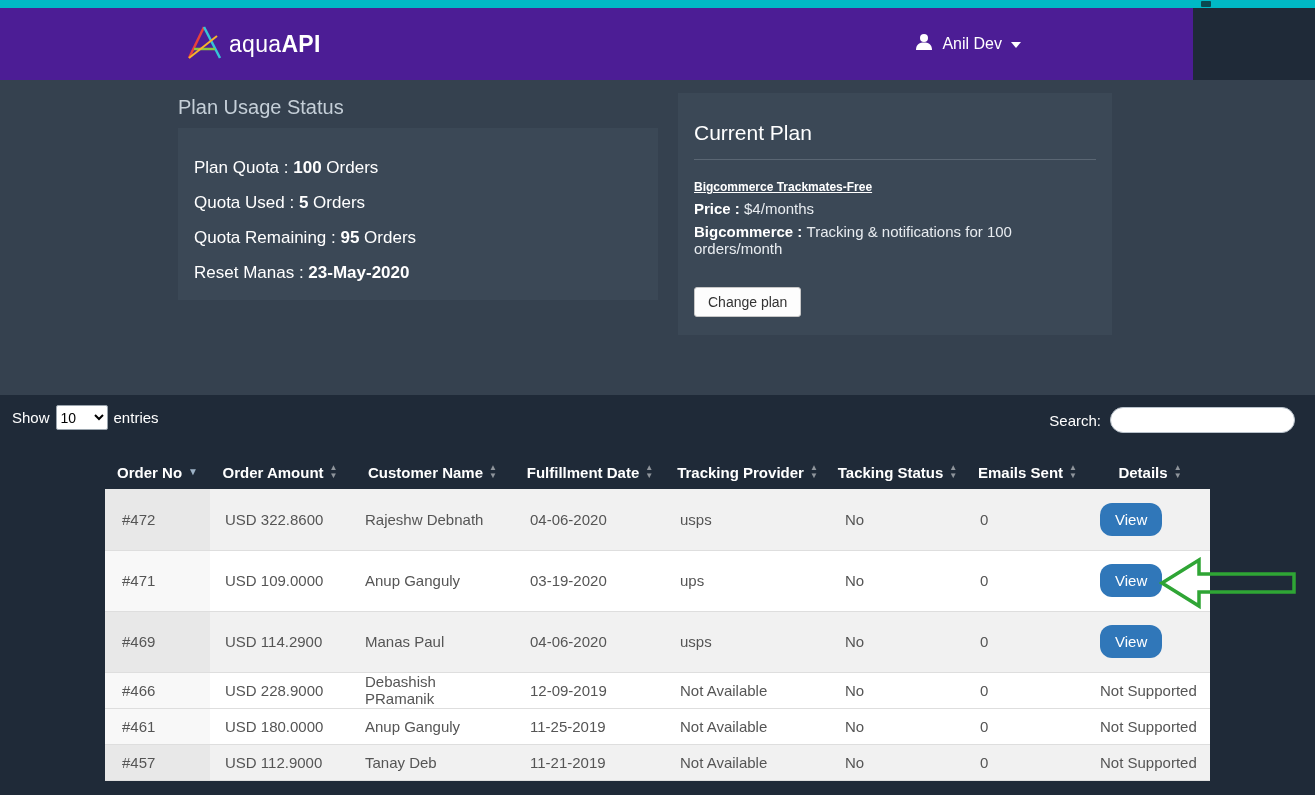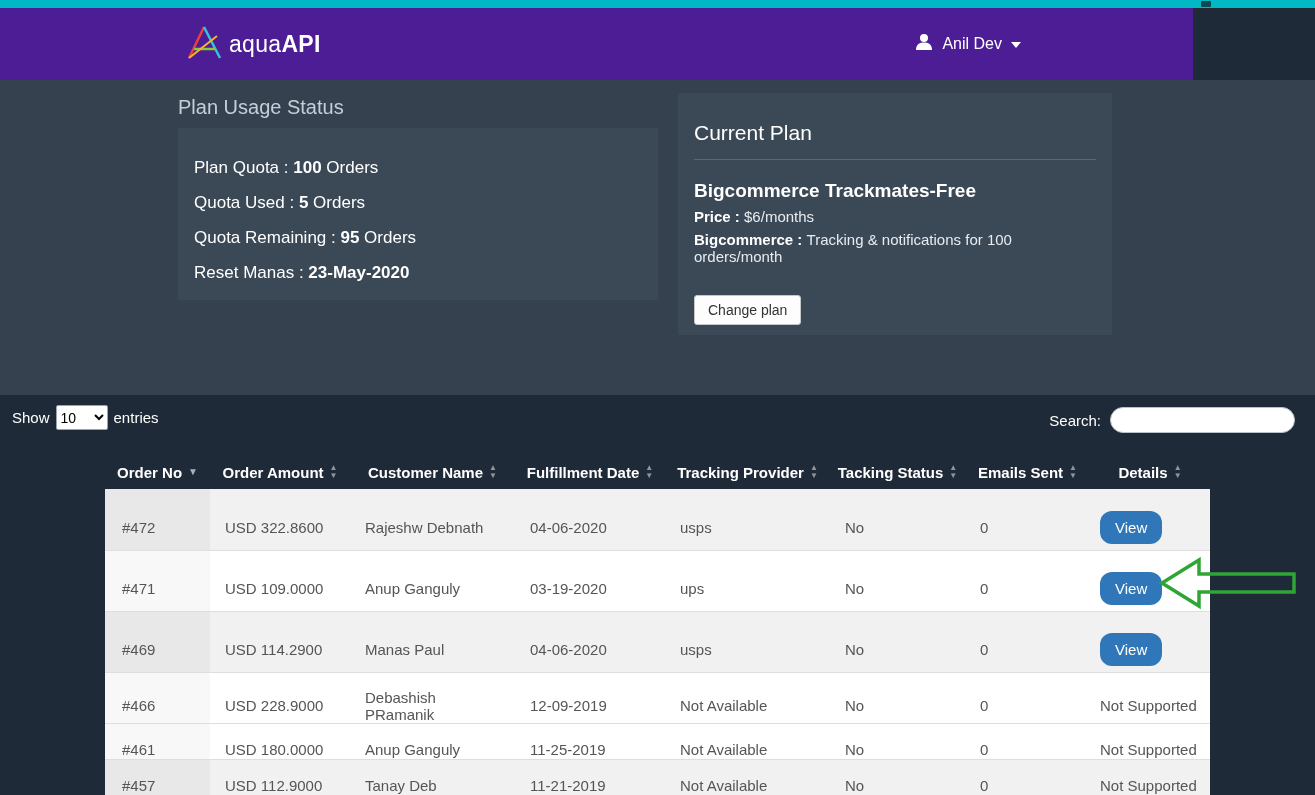--- a/index.html
+++ b/index.html
@@ -22,40 +22,40 @@
   
   .plan-section { position:absolute; top:80px; left:0; width:1315px; height:315px; background:#35414f; }
   .usage-title { position:absolute; left:178px; top:16px; font-size:20px; font-weight:400; color:#c5cfd8; }
   .usage-panel { position:absolute; left:178px; top:48px; width:480px; height:172px; background:#3b4856; padding:22px 16px; }
   .stat-line { color:#ffffff; font-size:17px; line-height:35px; white-space:pre-wrap; }
   .stat-line b { font-weight:700; }
 
   .current-panel { position:absolute; left:678px; top:13px; width:434px; height:242px; background:#3b4856; padding:14px 16px; color:#fff; }
   .current-title { font-size:21px; font-weight:400; margin:14px 0 14px; }
   .divider { border-bottom:1px solid #5a6673; }
-  .plan-name { font-size:19px; font-weight:700; margin:20px 0 0; }
+  .plan-name { font-size:12px; font-weight:700; margin:20px 0 0;text-decoration:underline; }
   .meta-line { font-size:15px; margin:6px 0; color:#e8ecf0; white-space:pre-wrap; }
   .meta-line b { font-weight:700; color:#fff; }
   .change-plan { margin-top:24px; background:#fdfdfd; border:1px solid #c7c7c7; border-radius:3px; color:#333; font-size:14px; padding:6px 13px; cursor:pointer; }
 
   
   .table-section { position:absolute; top:395px; left:0; width:1315px; height:400px; background:#1f2a38; }
   .show-entries { position:absolute; left:12px; top:10px; display:flex; align-items:center; gap:6px; color:#fff; font-size:15px; }
   .show-entries select { width:52px; height:25px; font-size:14px; border:1px solid #9aa4ad; border-radius:2px; background:#fff; color:#000; }
   .search-wrap { position:absolute; right:20px; top:12px; display:flex; align-items:center; gap:9px; color:#fff; font-size:15px; }
   .search-input { width:185px; height:26px; border-radius:13px; border:1px solid #b9c2cb; background:#fff; outline:none; padding:0 12px; font-size:14px; color:#333; }
 
   table.orders { position:absolute; left:105px; top:60px; width:1105px; border-collapse:collapse; table-layout:fixed; }
   thead th { height:34px; color:#fff; font-size:15px; font-weight:700; text-align:center; vertical-align:middle; padding:0; cursor:pointer; }
   .th-inner { display:inline-flex; align-items:center; gap:6px; }
   .sort-single { font-size:10px; color:#9db2c6; line-height:10px; }
   .sort-pair { display:inline-flex; flex-direction:column; }
   .sort-pair i { font-style:normal; font-size:8px; line-height:8px; color:rgba(255,255,255,.5); }
 
-  tbody td { font-size:15px; color:#555; padding:16px 10px 0 15px; border-bottom:1px solid #dedede; vertical-align:middle; background:#fff; }
+  tbody td { font-size:15px; color:#555; padding:0 10px 0 15px; border-bottom:1px solid #dedede; vertical-align:middle; background:#fff; }
   tbody td:first-child { padding-left:17px; background:#f8f8f8; }
   tr.odd td { background:#f1f1f1; }
   tr.odd td:first-child { background:#e8e8e8; }
   tr.tall { height:61px; }
   tr.short { height:36px; }
   td.details-cell { padding-left:10px; }
   .view-btn { background:#3077b9; color:#fff; border:none; border-radius:12px; font-size:15px; padding:8px 15px; cursor:pointer; }
   .not-supported { font-size:15px; color:#555; }
 
   .green-arrow { position:absolute; left:1159px; top:162px; }
@@ -100,21 +100,21 @@
       <div class="stat-line"><span>Plan Quota : </span><b>100</b><span> Orders</span></div>
       <div class="stat-line"><span>Quota Used : </span><b>5</b><span> Orders</span></div>
       <div class="stat-line"><span>Quota Remaining : </span><b>95</b><span> Orders</span></div>
       <div class="stat-line"><span>Reset Manas : </span><b>23-May-2020</b><span></span></div>
     </div>
 
     <div class="current-panel">
       <div class="current-title">Current Plan</div>
       <div class="divider"></div>
       <div class="plan-name">Bigcommerce Trackmates-Free</div>
-      <div class="meta-line"><b>Price : </b><span>$6/months</span></div>
+      <div class="meta-line"><b>Price : </b><span>$4/months</span></div>
       <div class="meta-line"><b>Bigcommerce : </b><span>Tracking &amp; notifications for 100 orders/month</span></div>
       <button class="change-plan">Change plan</button>
     </div>
   </div>
 
   <div class="table-section">
 
     <div class="show-entries">
       <span>Show</span>
       <select><option>10</option></select>

